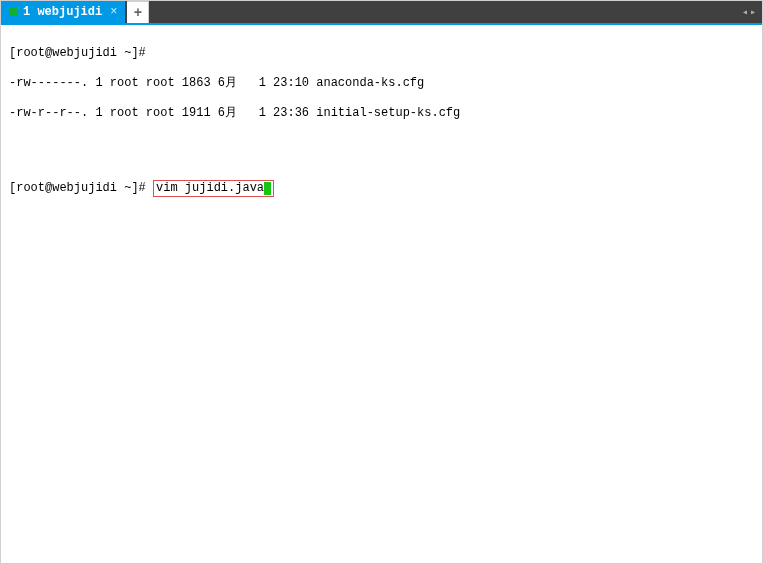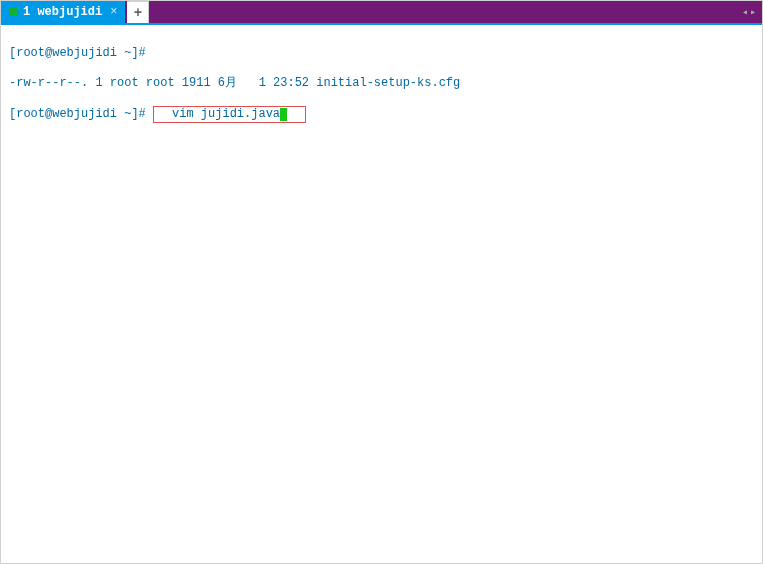--- a/index.html
+++ b/index.html
@@ -7,21 +7,21 @@
       width: 763px;
       height: 564px;
       background: #ffffff;
       font-family: "Consolas", "Courier New", monospace;
       font-size: 12px;
       overflow: hidden;
       border: 1px solid #d0d0d0;
     }
     .tabbar {
       height: 24px;
-      background: #701a75;
+      background: #404040;
       border-bottom: 2px solid #0099e5;
       display: flex;
       align-items: stretch;
       position: relative;
     }
     .tab {
       background: #0099e5;
       color: #ffffff;
       display: flex;
       align-items: center;
@@ -60,52 +60,54 @@
       margin-left: auto;
       display: flex;
       align-items: center;
       padding-right: 6px;
       gap: 2px;
       color: #b0b0b0;
       font-size: 10px;
     }
     .terminal {
       padding: 6px 8px;
-      color: #0369a1;
+      color: #000000;
       line-height: 15px;
       white-space: pre;
       font-size: 12px;
     }
     .line { display: block; }
     .cursor {
       display: inline-block;
       width: 7px;
       height: 13px;
       background: #14c714;
       vertical-align: text-bottom;
     }
     .highlight-box {
       border: 1px solid #e05050;
-      padding: 0 18px;
+      padding: 0 2px;
       display: inline-block;
+      margin-top: 44px;
     }
   </style>
 </head>
 <body>
 
 <div class="tabbar">
   <div class="tab">
     <span class="tab-dot"></span>
     <span>1 webjujidi</span>
     <span class="tab-close">×</span>
   </div>
   <div class="newtab">+</div>
   <div class="navarrows">
     <span>◂</span>
     <span>▸</span>
   </div>
 </div>
 
 <div class="terminal">
 <span class="line"><span>[root@webjujidi ~]#</span><span></span></span>
-<span class="line">-rw-r--r--. 1 root root 1911 6月   1 23:52 initial-setup-ks.cfg</span>
+<span class="line">-rw-------. 1 root root 1863 6月   1 23:10 anaconda-ks.cfg</span>
+<span class="line">-rw-r--r--. 1 root root 1911 6月   1 23:36 initial-setup-ks.cfg</span>
 <span class="line"><span>[root@webjujidi ~]#</span> <span class="highlight-box"><span>vim jujidi.java</span><span class="cursor"></span></span></span>
 </div>
 
 </body></html>

